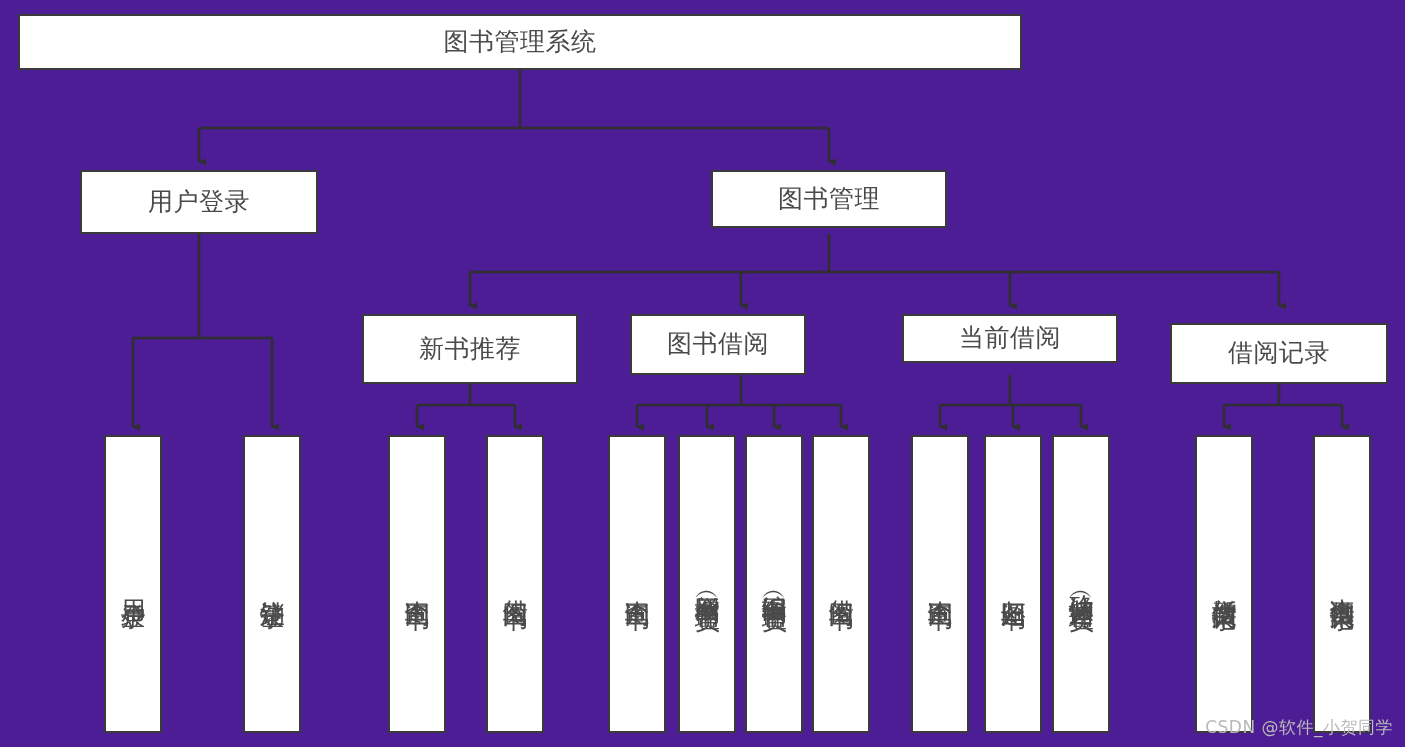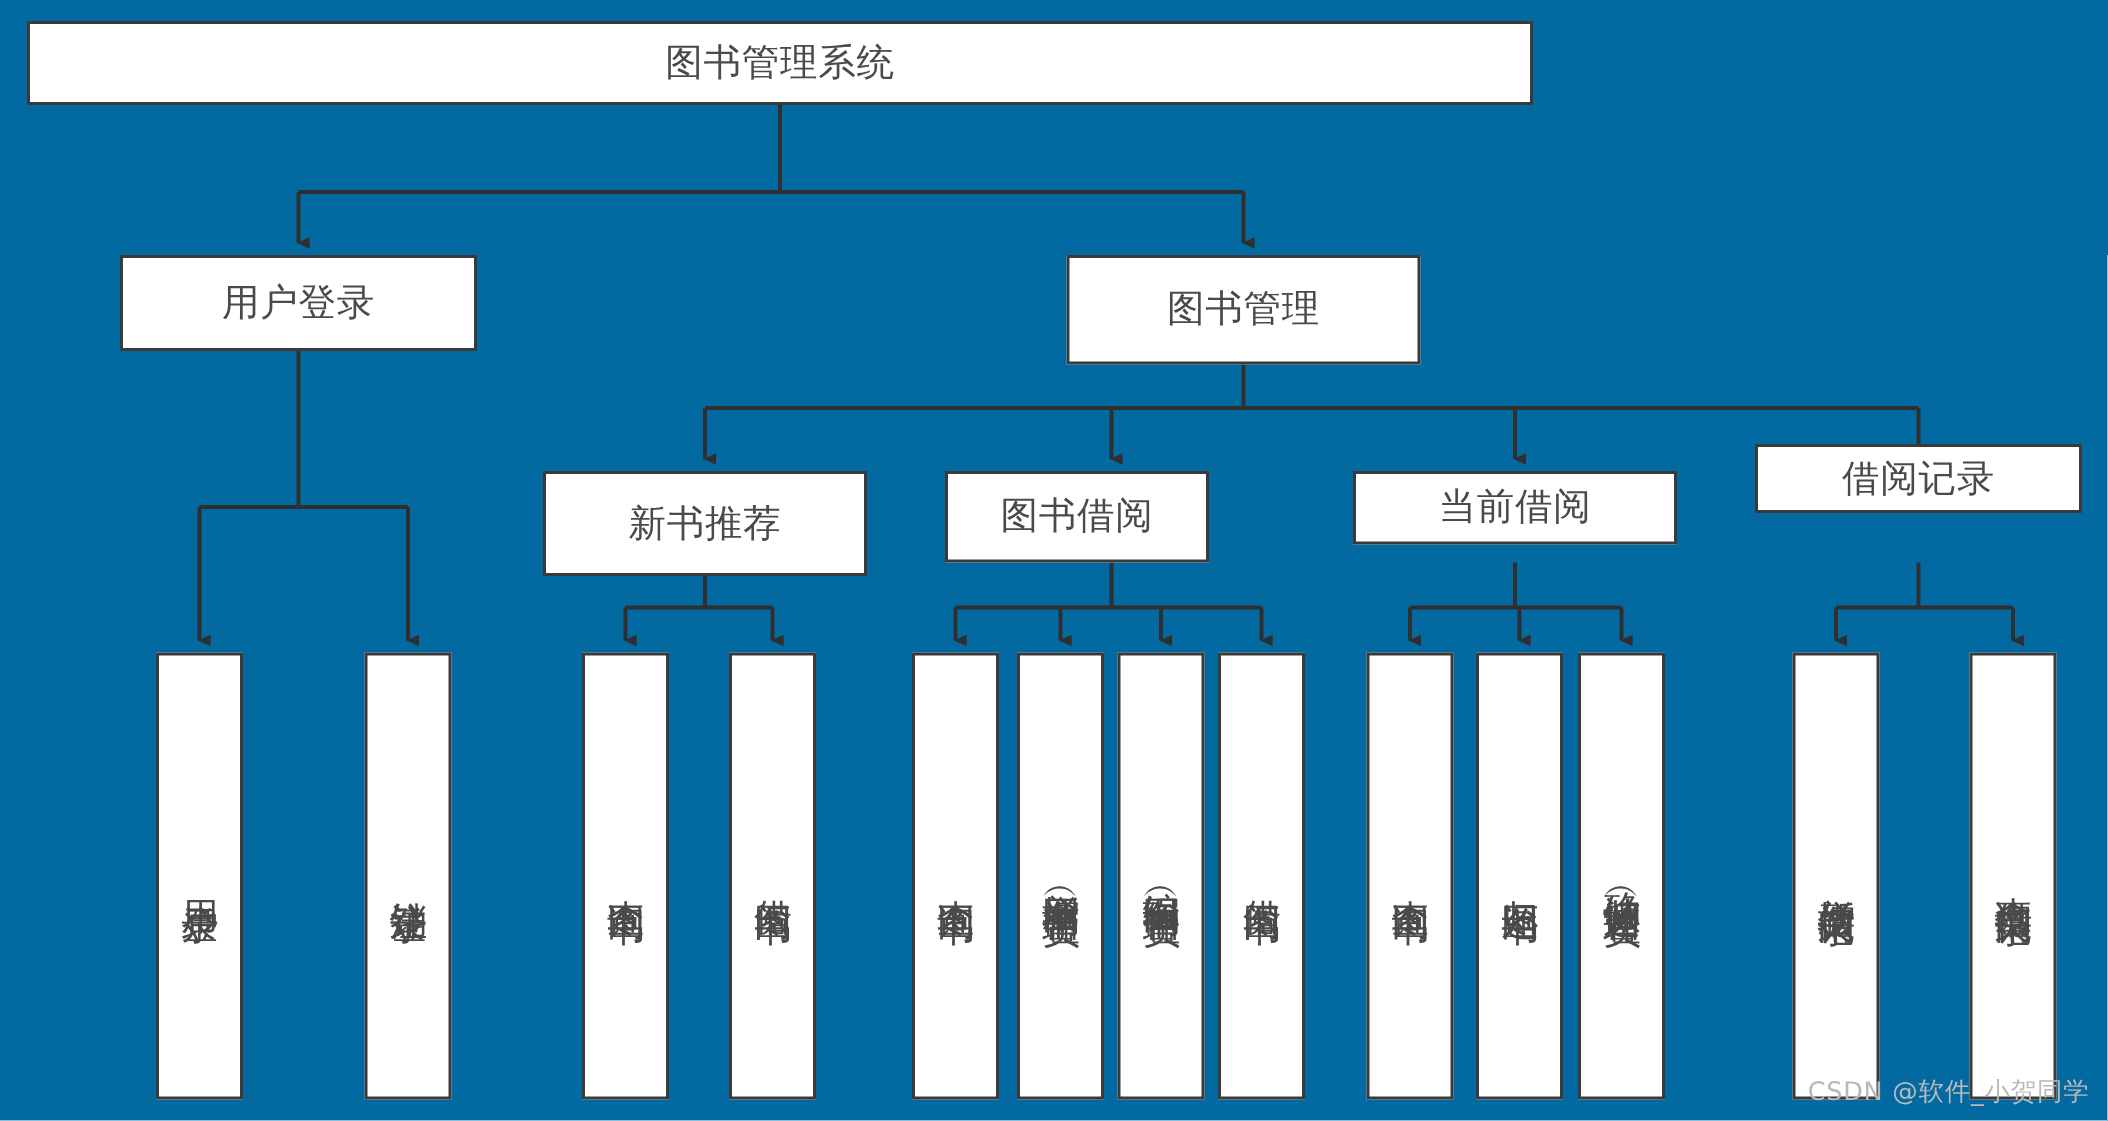--- a/index.html
+++ b/index.html
@@ -4,21 +4,21 @@
 <style>
   html, body {
     margin: 0;
     padding: 0;
     background: #ffffff;
   }
   #canvas {
     position: relative;
     width: 1405px;
     height: 747px;
-    background: #0369a1;
+    background: #4c1d95;
     font-family: "DejaVu Sans", "Liberation Sans", sans-serif;
     overflow: hidden;
   }
   svg.wires {
     position: absolute;
     left: 0;
     top: 0;
     width: 1405px;
     height: 747px;
     pointer-events: none;
@@ -125,34 +125,34 @@
     </g>
   </svg>
 
   <div class="node horiz" id="n-root" style="left: 18px; top: 14px; width: 1004px; height: 56px;">
     <span class="label">图书管理系统</span>
   </div>
 
   <div class="node horiz" id="n-user-login" style="left: 80px; top: 170px; width: 238px; height: 64px;">
     <span class="label">用户登录</span>
   </div>
-  <div class="node horiz" id="n-book-mgmt" style="left: 711px; top: 170px; width: 236px; height: 73px;">
+  <div class="node horiz" id="n-book-mgmt" style="left: 711px; top: 170px; width: 236px; height: 58px;">
     <span class="label">图书管理</span>
   </div>
 
   <div class="node horiz" id="n-new-book" style="left: 362px; top: 314px; width: 216px; height: 70px;">
     <span class="label">新书推荐</span>
   </div>
   <div class="node horiz" id="n-book-borrow" style="left: 630px; top: 314px; width: 176px; height: 61px;">
     <span class="label">图书借阅</span>
   </div>
   <div class="node horiz" id="n-current-borrow" style="left: 902px; top: 314px; width: 216px; height: 49px;">
     <span class="label">当前借阅</span>
   </div>
-  <div class="node horiz" id="n-borrow-record" style="left: 1170px; top: 296px; width: 218px; height: 46px;">
+  <div class="node horiz" id="n-borrow-record" style="left: 1170px; top: 323px; width: 218px; height: 61px;">
     <span class="label">借阅记录</span>
   </div>
 
   <div id="leaf-container">
       <div class="node vert" style="left: 104px; top: 435px; width: 58px; height: 298px;">
         <span class="label">用户登录</span>
       </div>
       <div class="node vert" style="left: 243px; top: 435px; width: 58px; height: 298px;">
         <span class="label">注销登录</span>
       </div>

